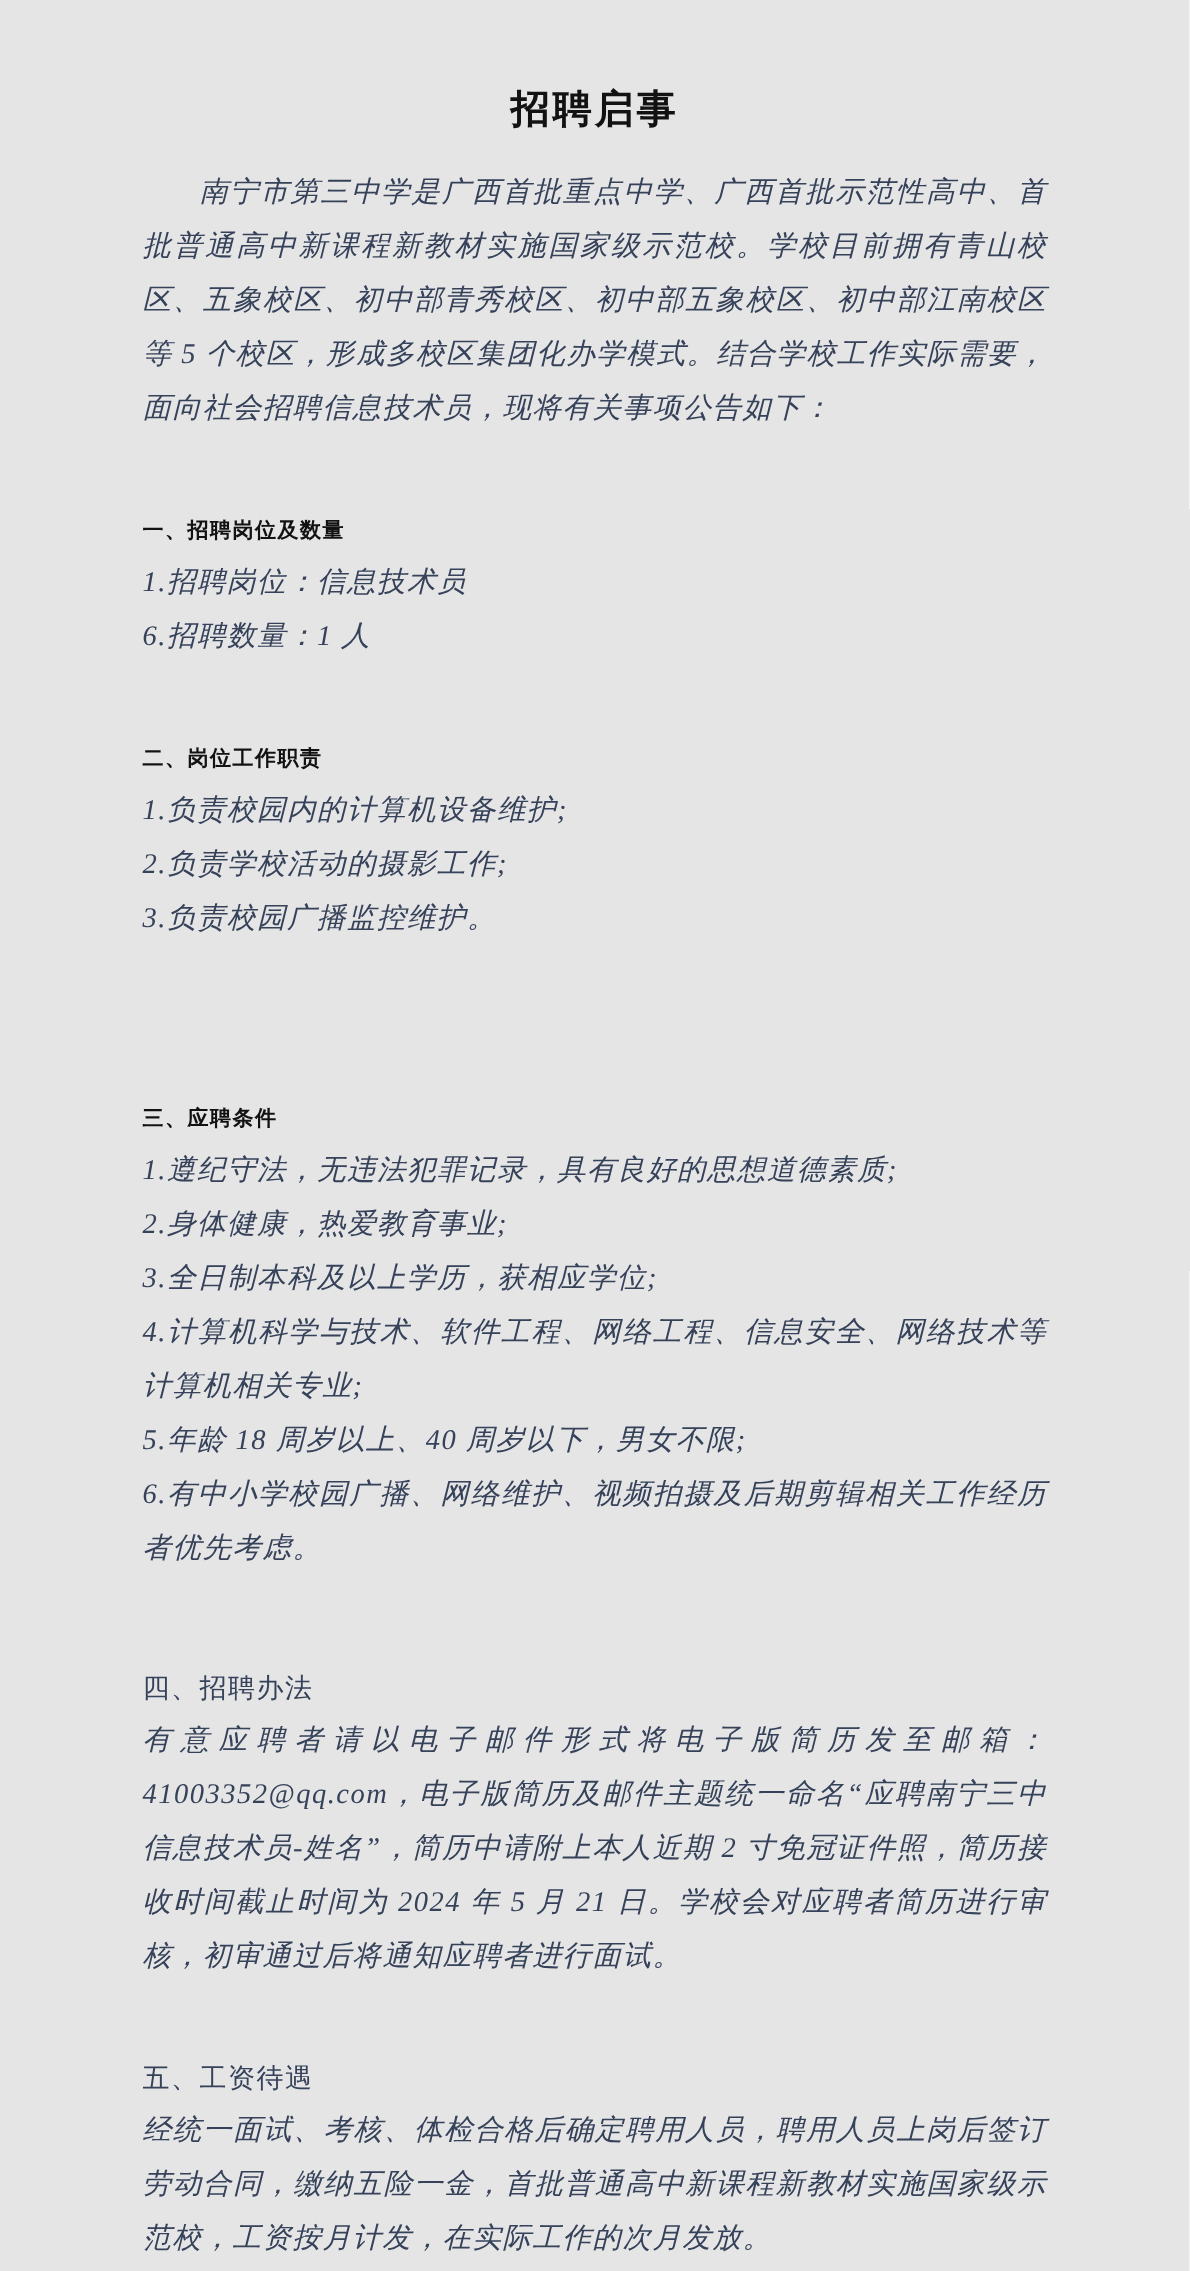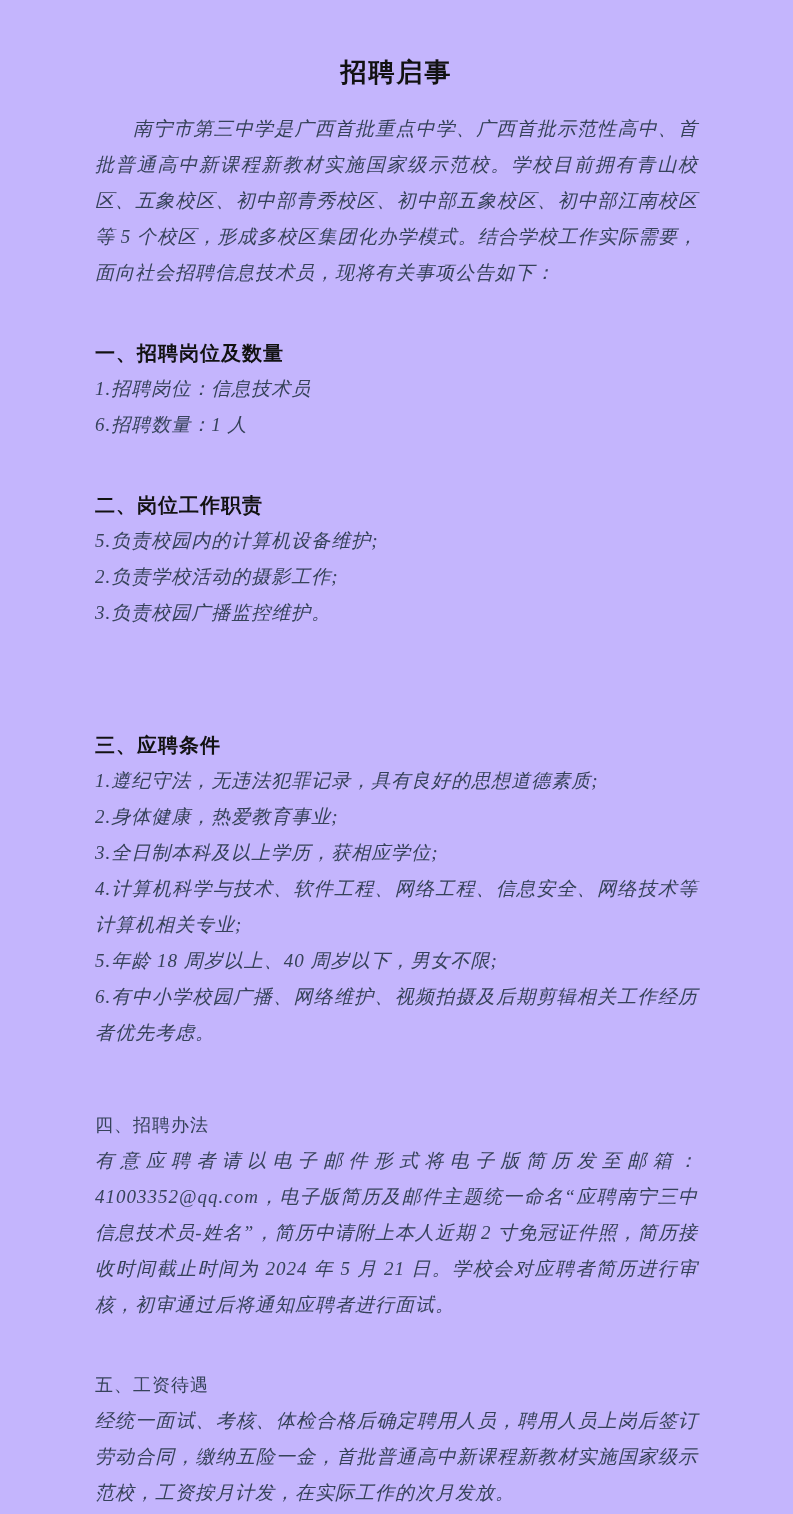--- a/index.html
+++ b/index.html
@@ -5,21 +5,21 @@
   html, body {
     margin: 0;
     padding: 0;
     background: #ffffff;
   }
   .page {
     position: relative;
     width: 793px;
     height: 1514px;
     margin: 0 auto;
-    background: #c4b5fd;
+    background: #e5e5e5;
     box-sizing: border-box;
     padding: 30px 95px 0 95px;
     overflow: hidden;
     font-family: "Liberation Serif", "DejaVu Serif", serif;
     color: #36425a;
     font-size: 19px;
     line-height: 36px;
     letter-spacing: 1px;
   }
   h1.doc-title {
@@ -55,21 +55,21 @@
   h2.sec-heading {
     margin: 0;
     font-size: 18px;
     line-height: 36px;
     letter-spacing: 1px;
   }
   h2.sec-heading.bold {
     font-family: "Liberation Sans", "DejaVu Sans", sans-serif;
     font-weight: bold;
     color: #121212;
-    font-size: 20px;
+    font-size: 14px;
   }
   h2.sec-heading.normal {
     font-family: "Liberation Serif", "DejaVu Serif", serif;
     font-weight: normal;
     color: #36425a;
   }
 </style>
 </head>
 <body>
 
@@ -80,21 +80,21 @@
   <p class="intro indent">南宁市第三中学是广西首批重点中学、广西首批示范性高中、首批普通高中新课程新教材实施国家级示范校。学校目前拥有青山校区、五象校区、初中部青秀校区、初中部五象校区、初中部江南校区等 5 个校区，形成多校区集团化办学模式。结合学校工作实际需要，面向社会招聘信息技术员，现将有关事项公告如下：</p>
 
   <section>
     <h2 class="sec-heading bold">一、招聘岗位及数量</h2>
     <p>1.招聘岗位：信息技术员</p>
     <p>6.招聘数量：1 人</p>
   </section>
 
   <section>
     <h2 class="sec-heading bold">二、岗位工作职责</h2>
-    <p>5.负责校园内的计算机设备维护;</p>
+    <p>1.负责校园内的计算机设备维护;</p>
     <p>2.负责学校活动的摄影工作;</p>
     <p>3.负责校园广播监控维护。</p>
   </section>
 
   <section class="gap-xl">
     <h2 class="sec-heading bold">三、应聘条件</h2>
     <p>1.遵纪守法，无违法犯罪记录，具有良好的思想道德素质;</p>
     <p>2.身体健康，热爱教育事业;</p>
     <p>3.全日制本科及以上学历，获相应学位;</p>
     <p>4.计算机科学与技术、软件工程、网络工程、信息安全、网络技术等计算机相关专业;</p>

